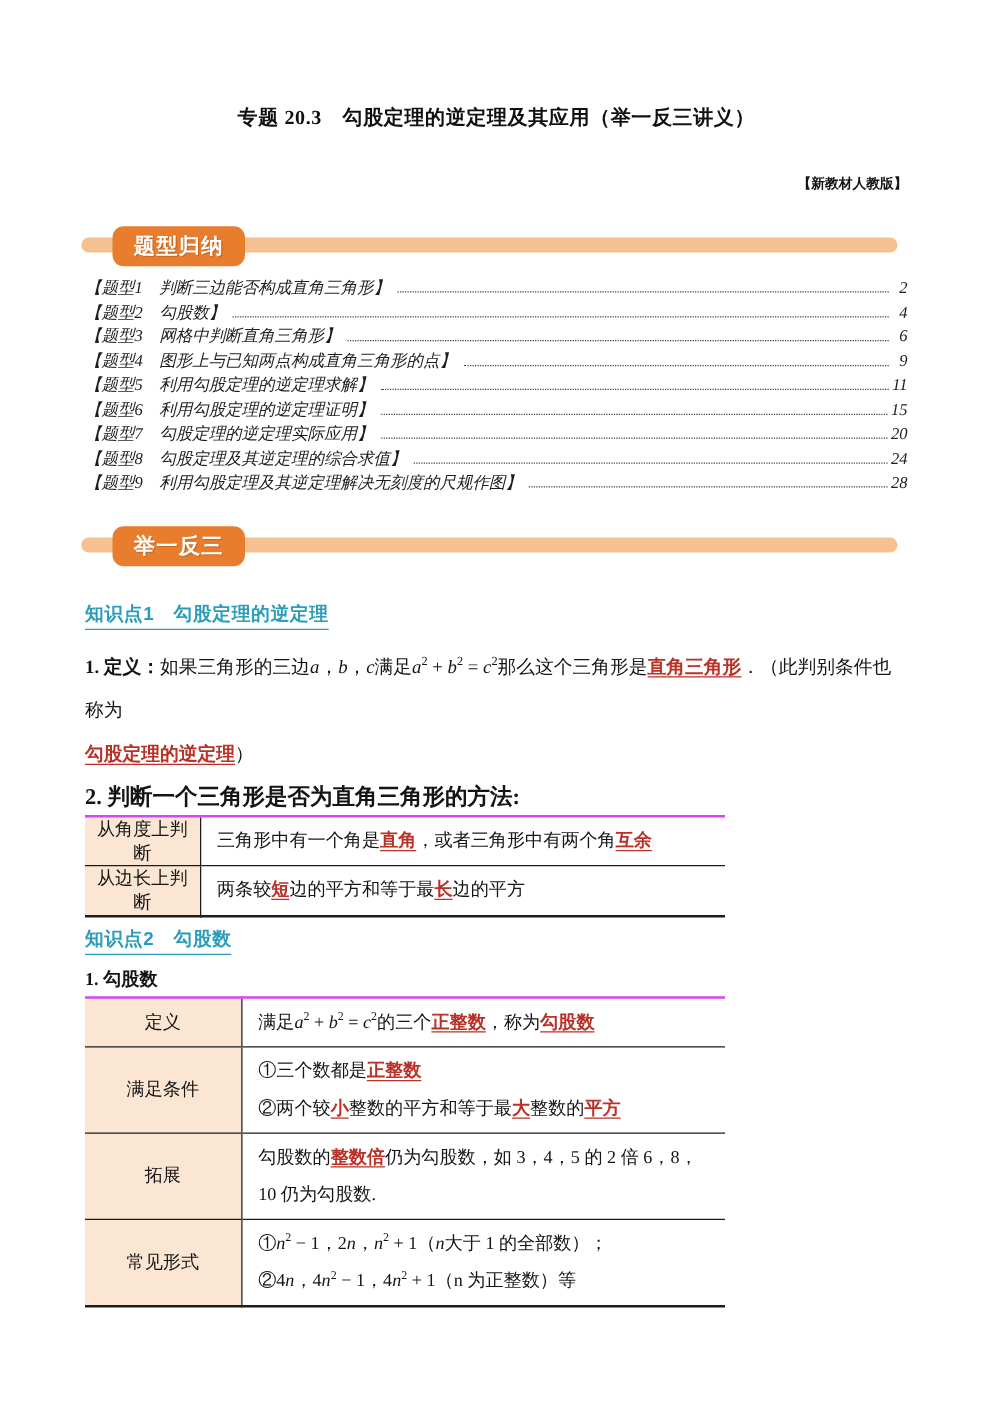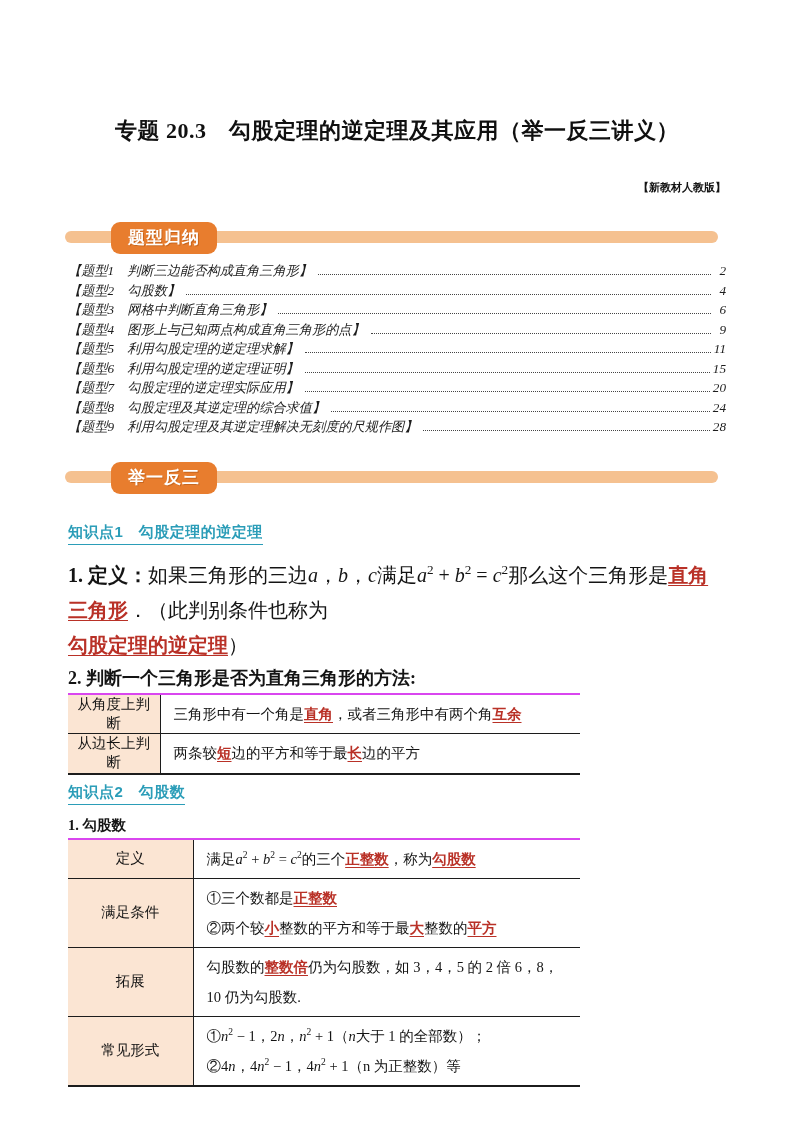--- a/index.html
+++ b/index.html
@@ -6,61 +6,61 @@
     --orange:#E87D2E; --bar:#F5C190; --peach:#FBE5D3; --teal:#2B9DB8; --red:#B93127;
   }
   *{margin:0;padding:0;box-sizing:border-box;}
   html,body{background:#ffffff;}
   .page{
     position:relative; width:793px; height:1122px; margin:0 auto; background:#fff;
     font-family:"Liberation Serif","DejaVu Serif",serif; color:#141414;
     padding:0 67px 0 68px; overflow:hidden;
   }
   .doc-title{
-    margin-top:116px; text-align:center; font-size:22px; font-weight:bold;
+    margin-top:84px; text-align:center; font-size:16px; font-weight:bold;
     letter-spacing:.5px; color:#101010;
   }
   .doc-subtitle{
     margin-top:34px; text-align:right; font-size:11px; font-weight:bold;
   }
   
   .banner{position:relative; height:32px;}
   .banner-1{margin-top:27px;}
   .banner-2{margin-top:24px;}
   .banner .bar{
     position:absolute; left:-3px; right:8px; top:9px; height:12px;
     background:var(--bar); border-radius:6px;
   }
   .banner .badge{
     position:absolute; left:22px; top:0; height:32px; line-height:31px;
     padding:0 17px; background:var(--orange); color:#fff;
     font-family:"Liberation Sans","DejaVu Sans",sans-serif;
     font-size:17px; font-weight:bold; letter-spacing:1px;
-    border-radius:9px; text-shadow:1px 1px 0 rgba(140,60,0,.35);margin-left:21px;
+    border-radius:9px; text-shadow:1px 1px 0 rgba(140,60,0,.35);
   }
   
   .toc{list-style:none; margin-top:8px;font-style:italic;}
   .toc li{
     display:flex; align-items:baseline; height:19.5px; font-size:13.2px;
     color:#1d1d1d; cursor:pointer;
   }
   .toc .lbl{white-space:nowrap;}
   .toc .leader{flex:1; border-bottom:1.7px dotted #454545; margin:0 3px 3px 6px; min-width:20px;}
   .toc .pg{text-align:right; min-width:12px; font-size:13.2px;}
   
   .kp-heading{
     display:inline-block; color:var(--teal);
     font-family:"Liberation Sans","DejaVu Sans",sans-serif;
     font-size:15px; font-weight:bold; letter-spacing:.5px;
     border-bottom:1.6px solid var(--teal); padding-bottom:2px;
   }
   .kp1-heading{margin-top:29px;}
   .kp2-heading{margin-top:8px;}
   
-  .para{font-size:20px; line-height:35px;}
+  .para{font-size:15px; line-height:35px;}
   .def-block{margin-top:13px;}
   .method-heading{font-size:18px; font-weight:bold; line-height:22px; margin-top:4px;}
   .sub-heading{font-size:14.5px; font-weight:bold; line-height:20px; margin-top:10px;}
   
   table.ktable{
     border-collapse:collapse; width:512px; margin-top:4px;
     border-top:2px solid #d946ef; border-bottom:2px solid #1c1c1c;
     font-size:14.5px;
   }
   table.ktable tr + tr td{border-top:1.3px solid #1c1c1c;}

